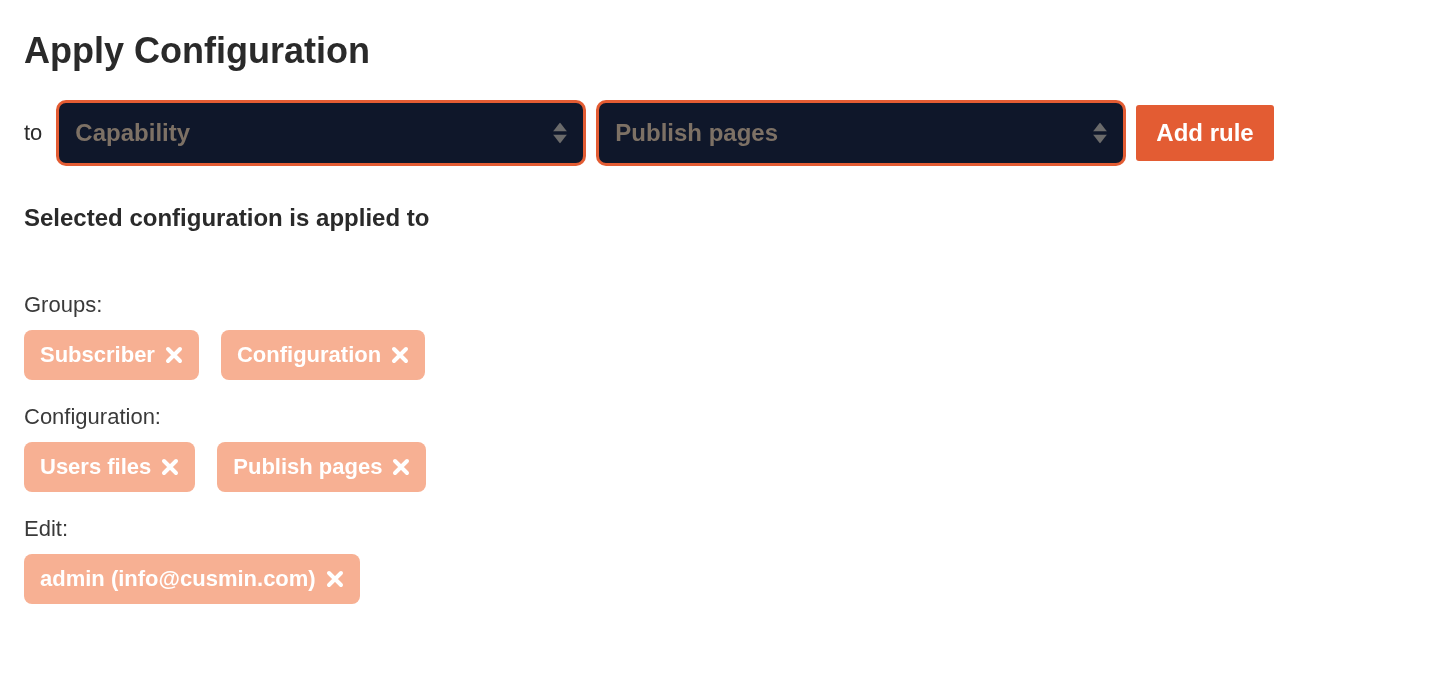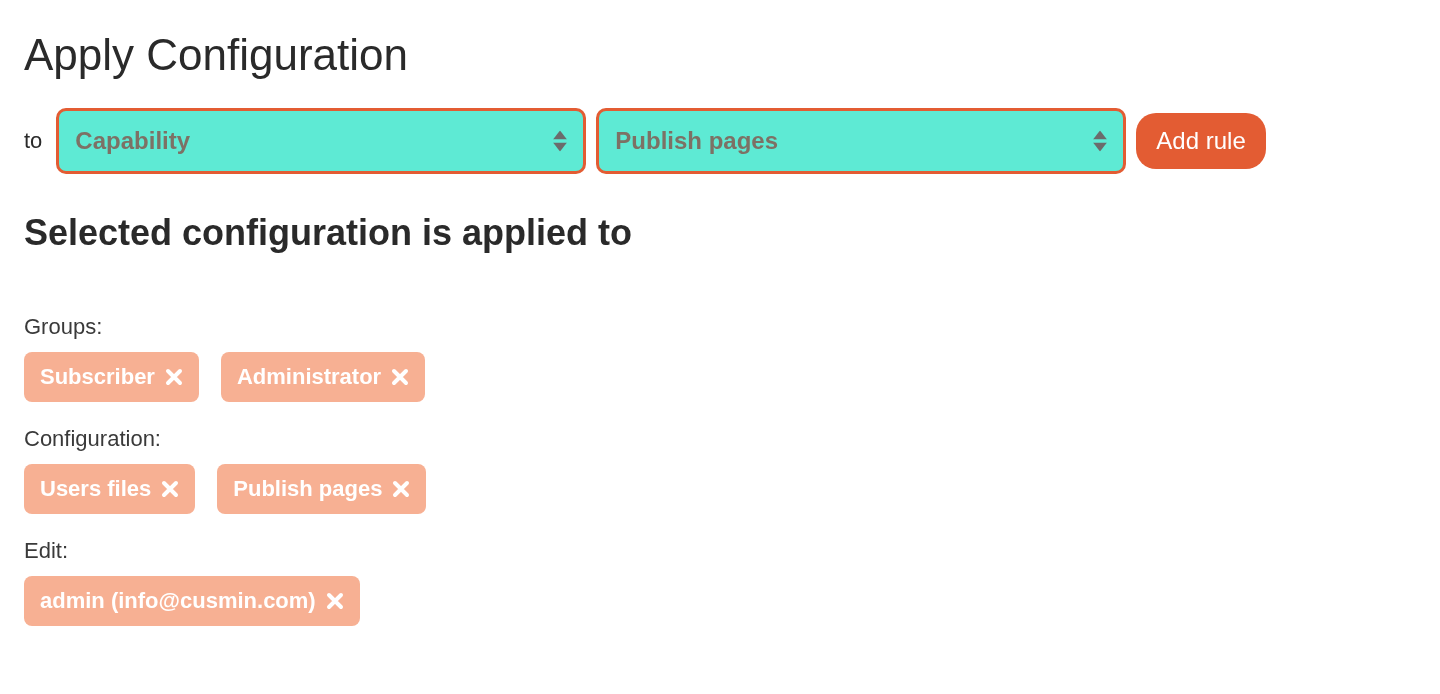--- a/index.html
+++ b/index.html
@@ -7,27 +7,27 @@
       padding: 0;
       box-sizing: border-box;
     }
     body {
       font-family: -apple-system, BlinkMacSystemFont, "Segoe UI", Helvetica, Arial, sans-serif;
       background: #ffffff;
       padding: 30px 24px;
       color: #2a2a2a;
     }
     .heading-1 {
-      font-size: 44px;
-      font-weight: 400;
+      font-size: 36px;
+      font-weight: 700;
       color: #2a2a2a;
       margin-bottom: 28px;
     }
     .heading-2 {
-      font-size: 36px;
+      font-size: 24px;
       font-weight: 700;
       color: #2a2a2a;
       margin-top: 38px;
       margin-bottom: 60px;
     }
     .rule-row {
       display: flex;
       align-items: center;
       gap: 10px;
       margin-bottom: 21px;
@@ -37,21 +37,21 @@
       color: #2a2a2a;
       margin-right: 4px;
     }
     .select-wrap {
       position: relative;
       display: inline-flex;
       align-items: center;
       border: 3px solid #e35c33;
       border-radius: 10px;
       height: 66px;
-      background: #5eead4;
+      background: #0f172a;
       padding: 0 48px 0 16px;
       cursor: pointer;
     }
     .select-wrap.type {
       width: 530px;
     }
     .select-wrap.value {
       width: 530px;
     }
     .select-text {
@@ -69,23 +69,23 @@
       align-items: center;
       line-height: 0;
     }
     .select-arrows svg {
       display: block;
     }
     .btn-primary {
       background: #e35c33;
       color: #fff;
       font-size: 24px;
-      font-weight: 400;
+      font-weight: 700;
       border: none;
-      border-radius: 20px;
+      border-radius: 3px;
       height: 56px;
       padding: 0 20px;
       cursor: pointer;
     }
     .section-label {
       font-size: 22px;
       color: #3a3a3a;
       margin-bottom: 12px;
     }
     .tag-row {
@@ -156,21 +156,21 @@
 <div class="tag-row">
   <div class="tag">
     <span>Subscriber</span>
     <span class="tag-close">
       <svg width="18" height="18" viewBox="0 0 18 18">
           <path d="M3 3 L15 15 M15 3 L3 15" stroke="#ffffff" stroke-width="4" stroke-linecap="round"></path>
         </svg>
     </span>
   </div>
   <div class="tag">
-    <span>Administrator</span>
+    <span>Configuration</span>
     <span class="tag-close">
       <svg width="18" height="18" viewBox="0 0 18 18">
           <path d="M3 3 L15 15 M15 3 L3 15" stroke="#ffffff" stroke-width="4" stroke-linecap="round"></path>
         </svg>
     </span>
   </div>
 </div>
 
 <div class="section-label">Configuration:</div>
 <div class="tag-row">

